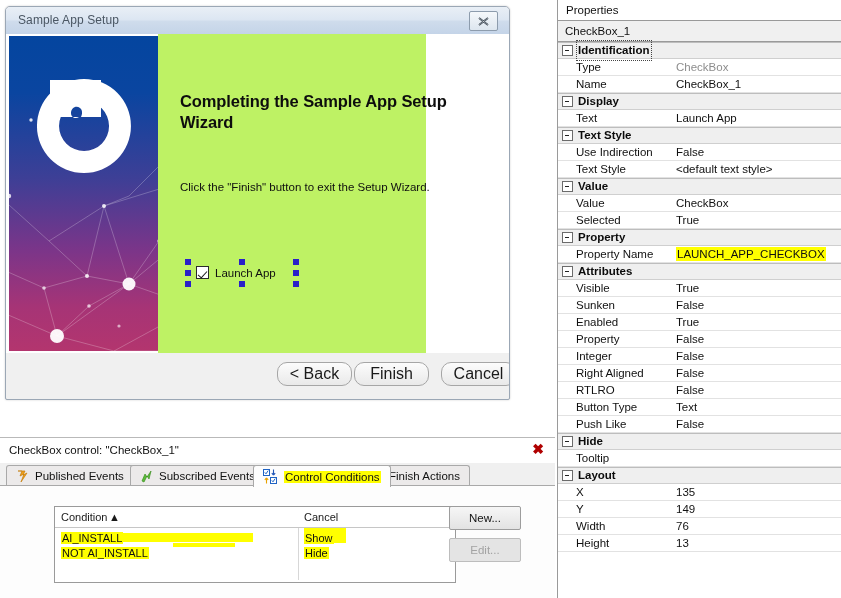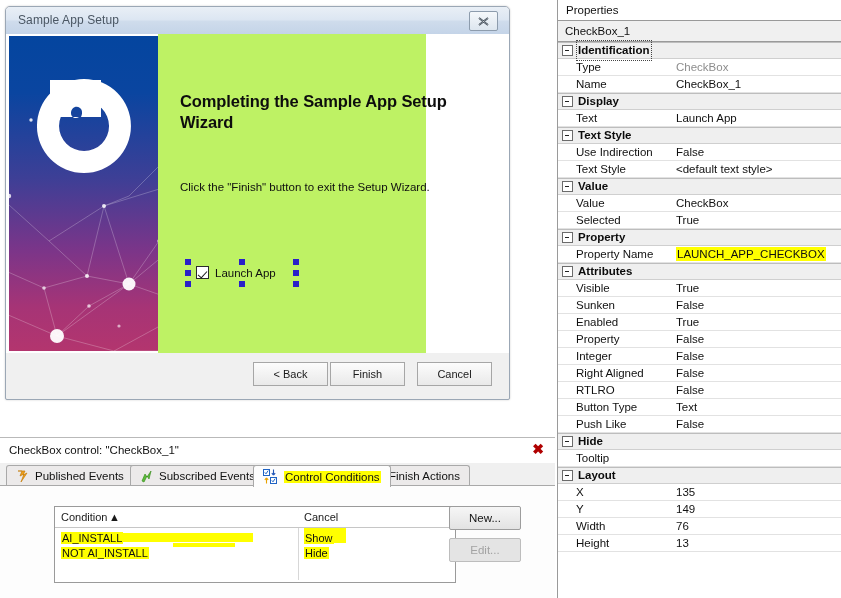--- a/index.html
+++ b/index.html
@@ -95,23 +95,23 @@
   #wizard-buttons {
     position: absolute; left: 0; top: 346px;
     width: 503px; height: 44px;
     background: #f0f0f0;
   }
   .wzbtn {
     position: absolute; top: 9px;
     width: 73px; height: 22px;
     background: linear-gradient(to bottom,#fcfcfc,#e9e9e9);
     border: 1px solid #a6a6a6;
-    border-radius: 0;
-    font-size: 11px; color: #1a1a1a;
-    display: flex; align-items: center; justify-content: center;
+    border-radius: 10px;
+    font-size: 16px; color: #1a1a1a;
+    display: flex; align-items: center; justify-content: center; margin-left: 24px;
   }
   #btn-back   { left: 247px; }
   #btn-finish { left: 324px; }
   #btn-cancel { left: 411px; }
 
   
   #ctrlpanel {
     position: absolute; left: 0; top: 437px;
     width: 555px; height: 161px;
     background: #f3f3f3;

